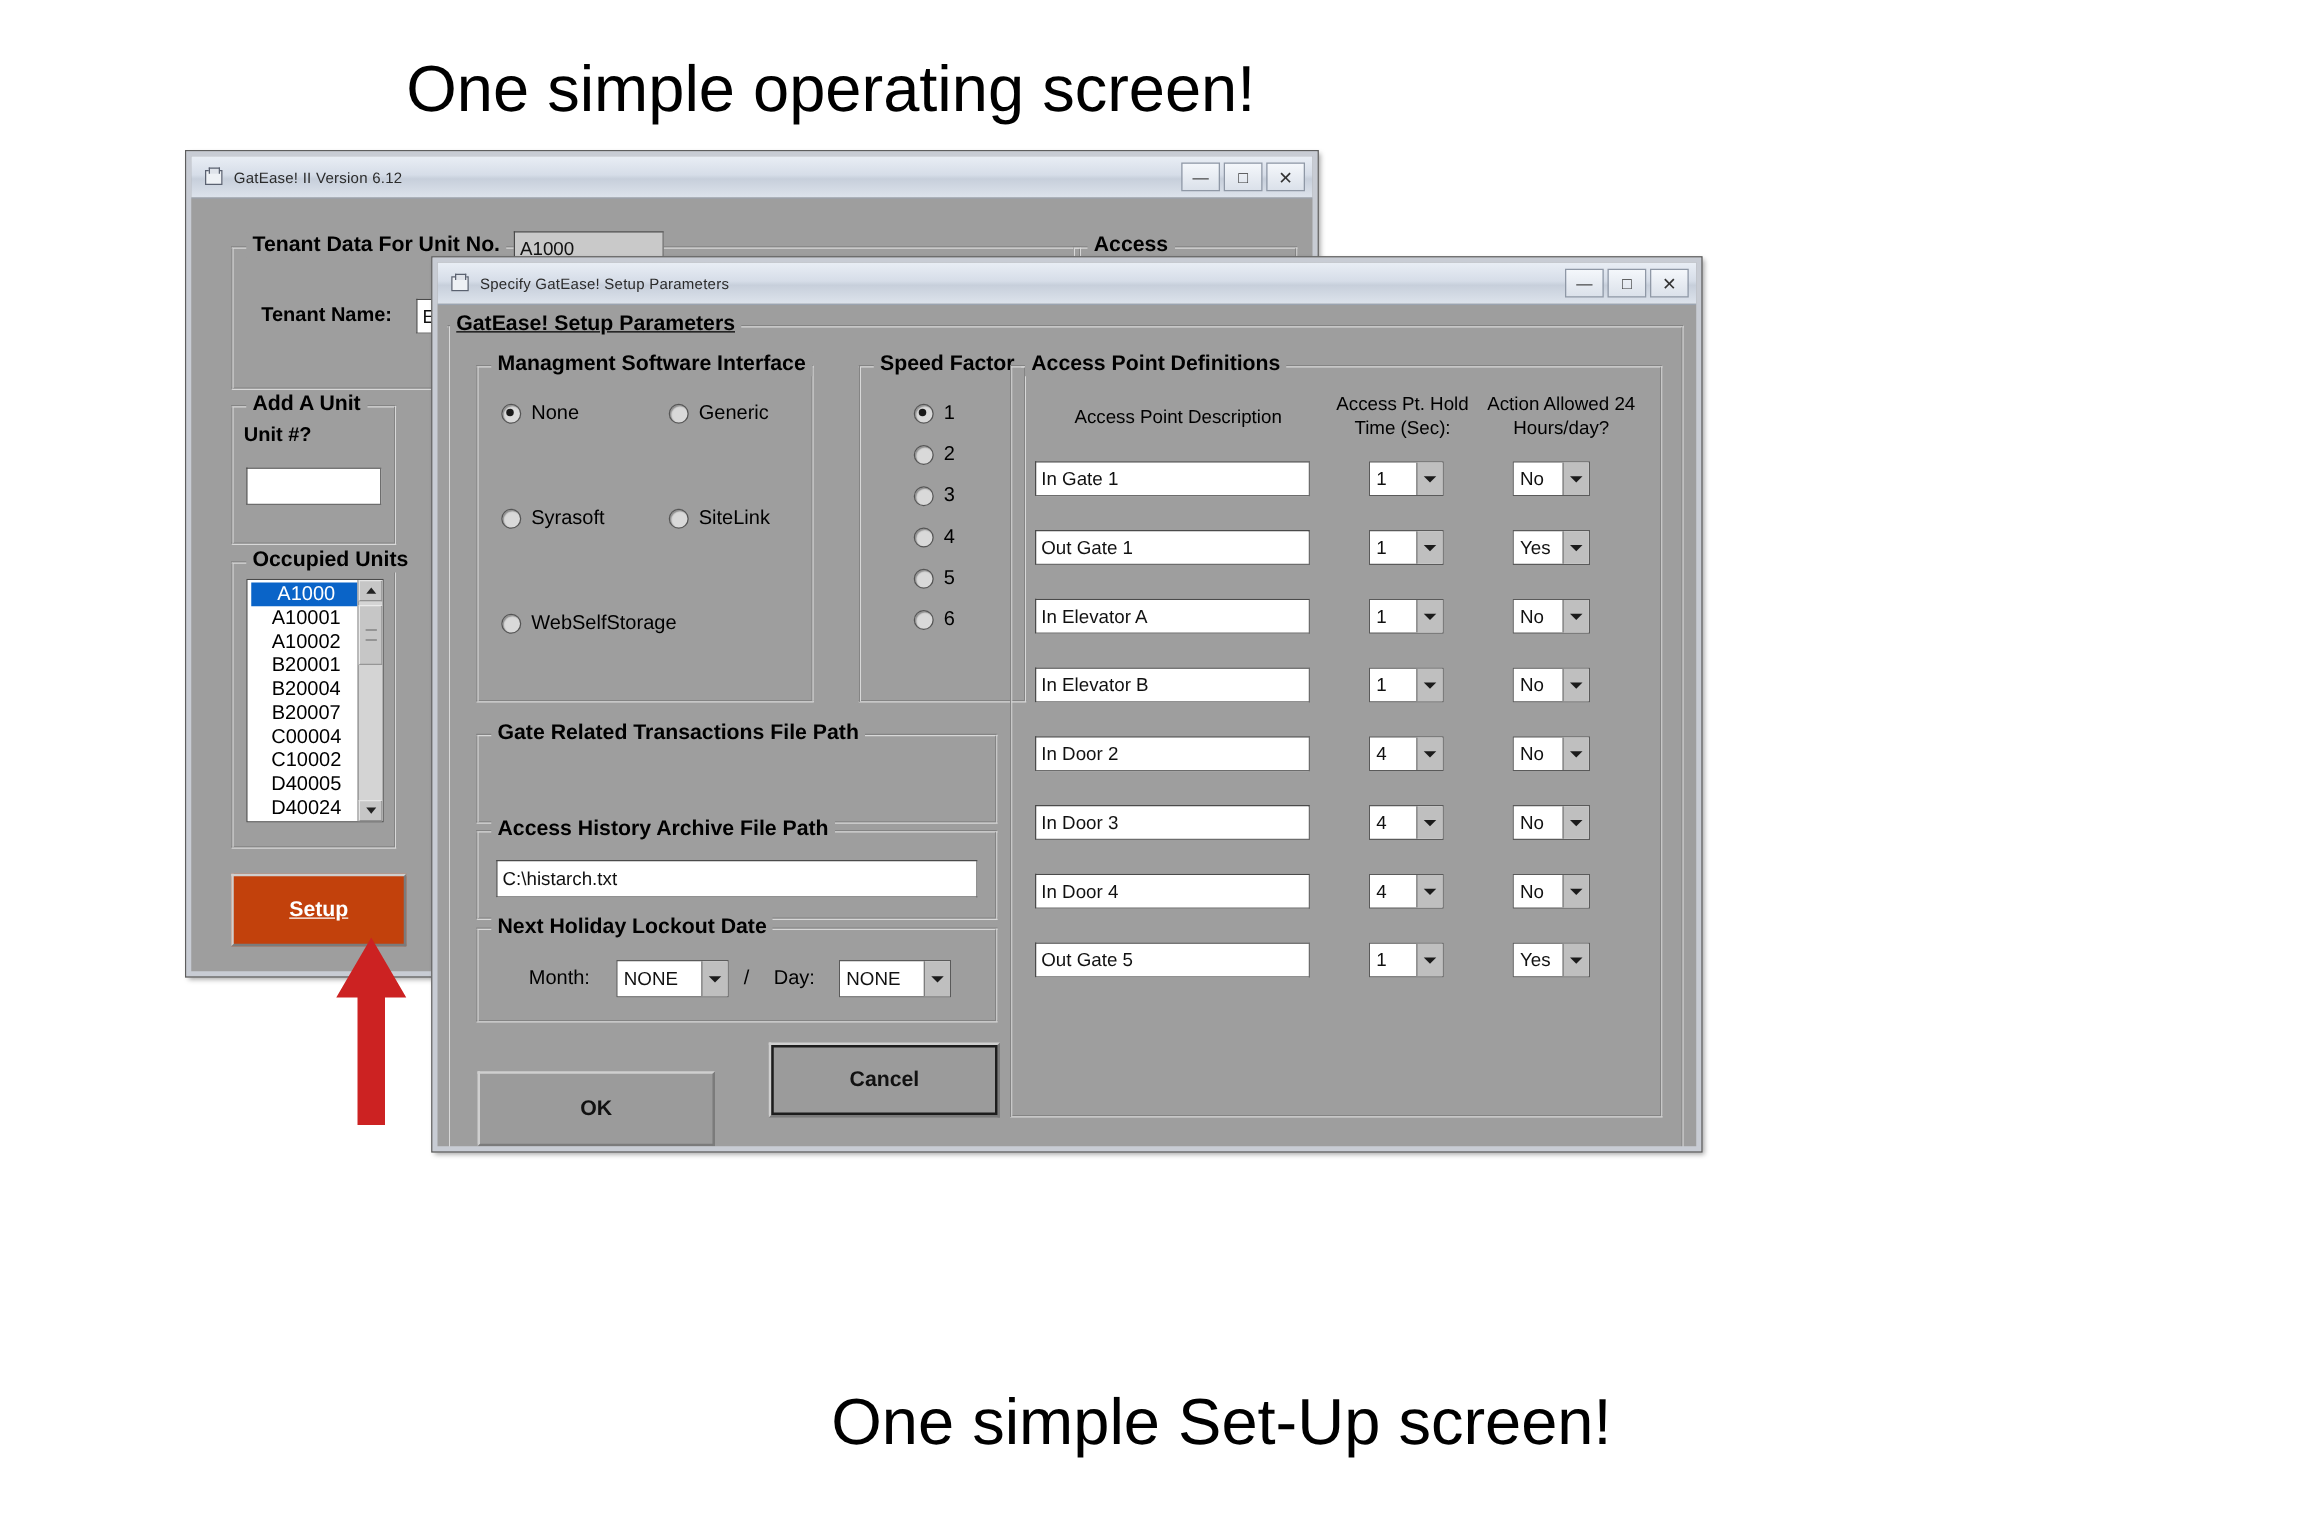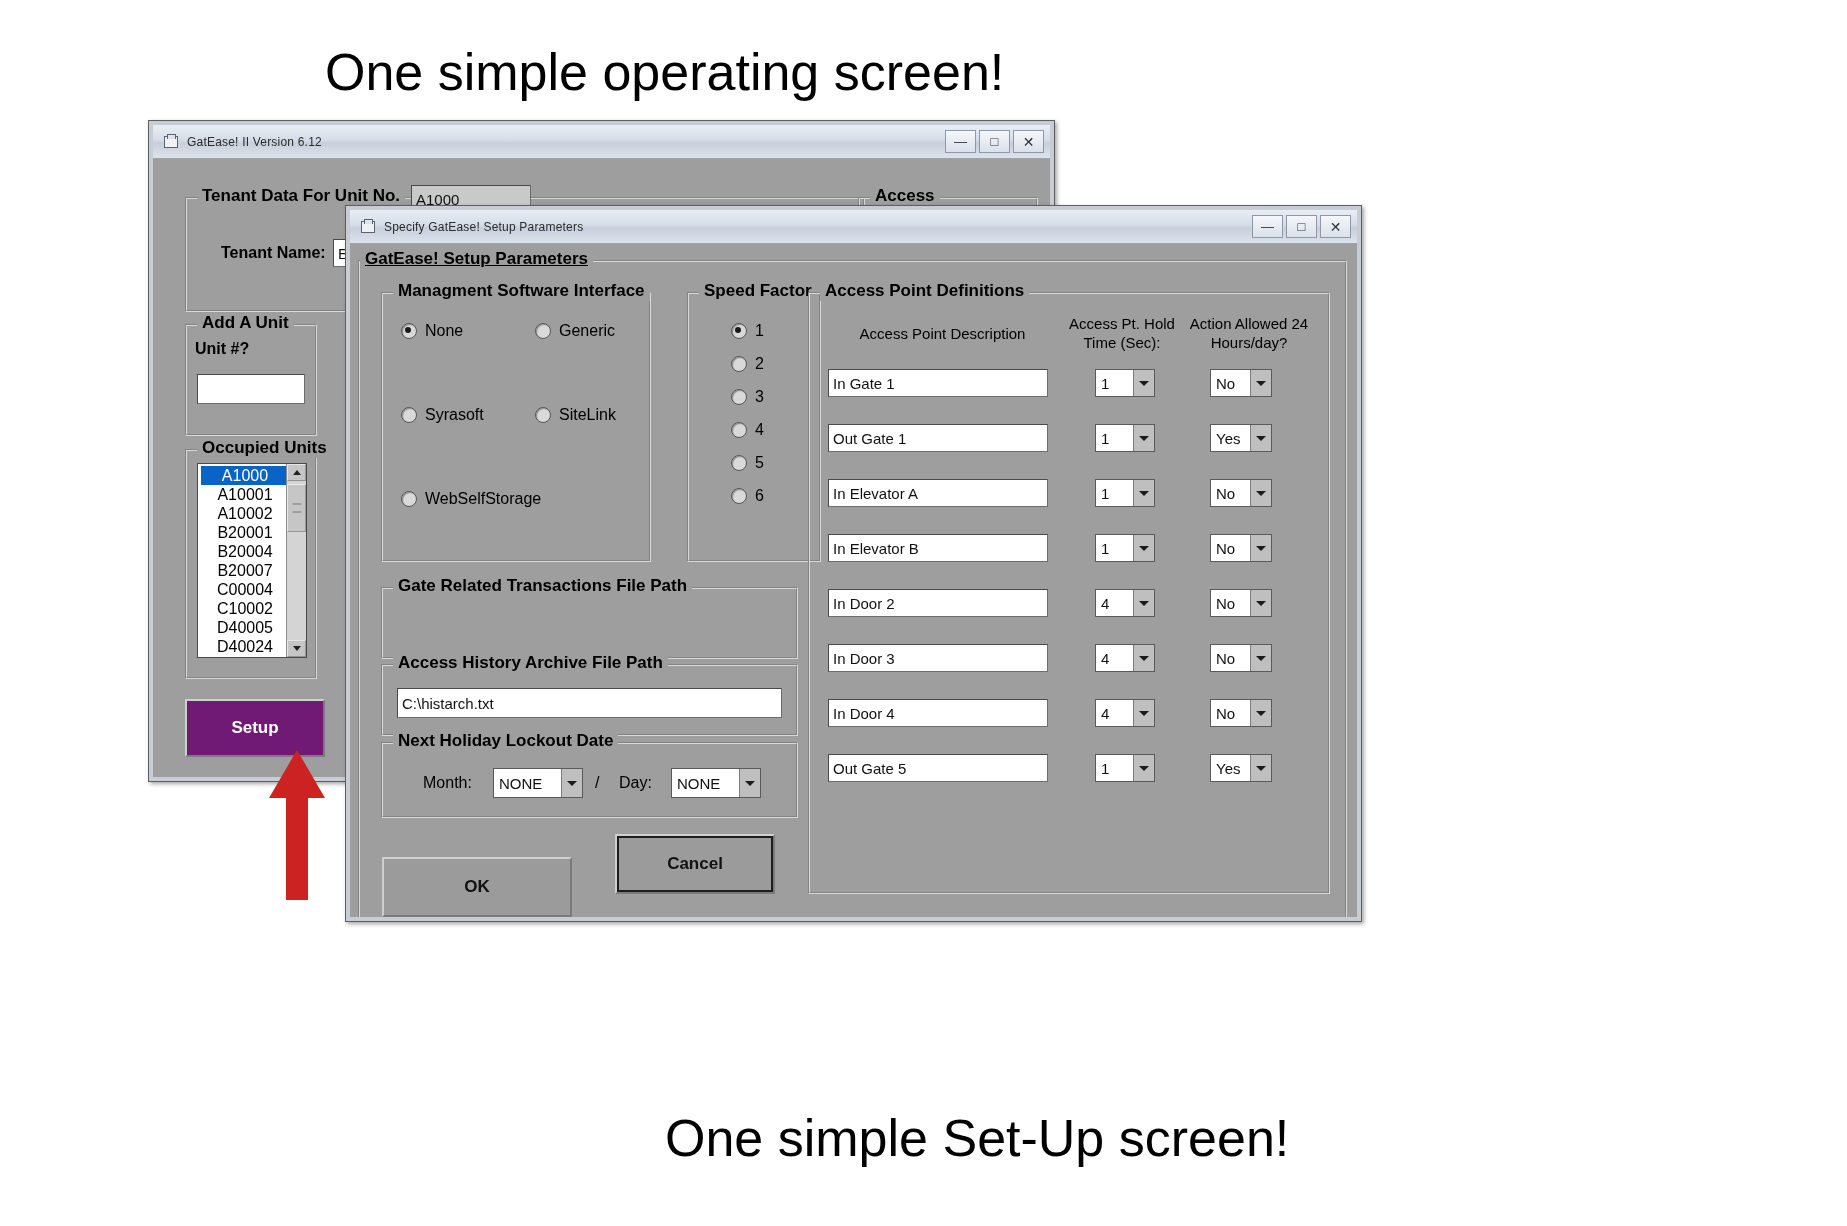--- a/index.html
+++ b/index.html
@@ -228,22 +228,23 @@
     font-size: 17px;
     font-weight: bold;
     color: #111;
     display: flex;
     align-items: center;
     justify-content: center;
     box-sizing: border-box;
     font-family: "Liberation Sans", sans-serif;
   }
   .btn.dark {
-    background: #701a75;
+    background: #c2410c;
     color: #fff;
+    text-decoration: underline;
   }
   .btn.focus {
     border: 2px outset #cfcfcf;
     outline: 2px solid #1d1d1d;
     outline-offset: -4px;
   }
 
   
   .listbox {
     position: absolute;
@@ -349,21 +350,21 @@
       <span class="win-btn">—</span>
       <span class="win-btn">□</span>
       <span class="win-btn close">✕</span>
     </span>
   </div>
   <div class="win-body">
 
     <div class="group" style="left:32px; top:38px; width:680px; height:115px;">
       <span class="glabel">Tenant Data For Unit No.</span>
       <div class="tinput" style="left:224px; top:-14px; width:120px; height:28px; background:#c9c9c9;">A1000</div>
-      <span class="lbl b" style="left:22px; top:45px;margin-left:12px;">Tenant Name:</span>
+      <span class="lbl b" style="left:22px; top:45px;">Tenant Name:</span>
       <div class="tinput" style="left:146px; top:40px; width:90px; height:28px;">En</div>
     </div>
 
     <div class="group" style="left:705px; top:38px; width:180px; height:115px;">
       <span class="glabel">Access</span>
     </div>
 
     <div class="group" style="left:32px; top:165px; width:132px; height:112px;">
       <span class="glabel">Add A Unit</span>
       <span class="lbl b" style="left:8px; top:14px;">Unit #?</span>
@@ -490,21 +491,21 @@
         </div>
         <span class="lbl" style="left:212px; top:30px;">/</span>
         <span class="lbl" style="left:236px; top:30px;">Day:</span>
         <div class="ddl" style="left:288px; top:24px; width:90px; height:30px;">
           <span>NONE</span>
           <span class="arrow"></span>
         </div>
       </div>
 
       <div class="btn" style="left:22px; top:572px; width:190px; height:60px;margin-top:23px;">OK</div>
-      <div class="btn focus" style="left:255px; top:572px; width:160px; height:60px;">Cancel</div>
+      <div class="btn focus" style="left:255px; top:572px; width:185px; height:60px;">Cancel</div>
 
       <div class="group" style="left:448px; top:30px; width:522px; height:602px;">
         <span class="glabel">Access Point Definitions</span>
 
         <div class="apt-head" style="left:20px; top:30px; width:225px;">Access Point Description</div>
         <div class="apt-head" style="left:256px; top:20px; width:112px;">Access Pt. Hold Time (Sec):</div>
         <div class="apt-head" style="left:374px; top:20px; width:130px;">Action Allowed 24 Hours/day?</div>
 
         <div class="tinput" style="left:18px; top:75px; width:220px; height:28px;">In Gate 1</div>
         <div class="ddl" style="left:285px; top:75px; width:60px; height:28px;">

